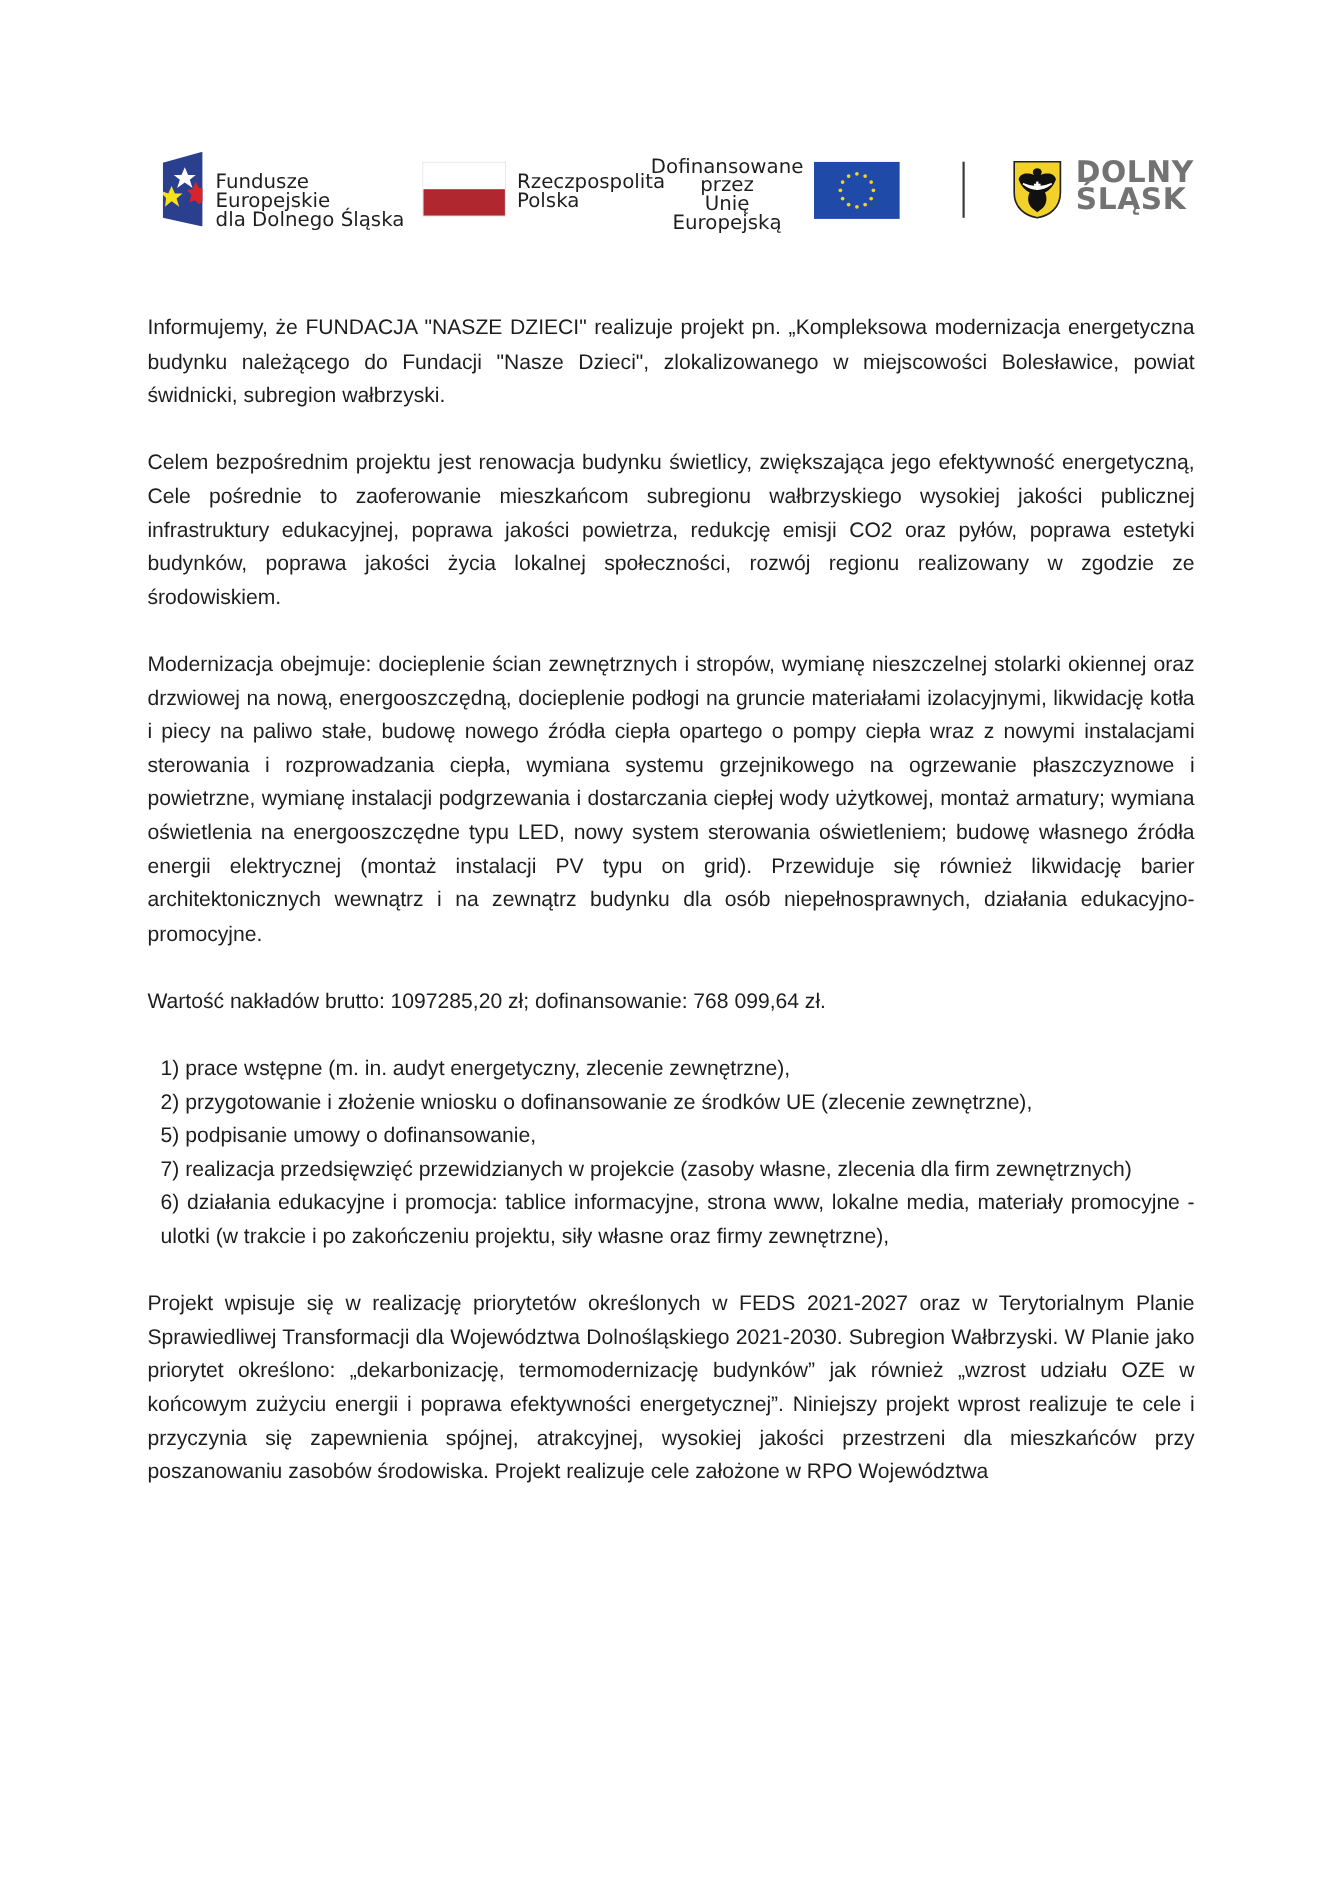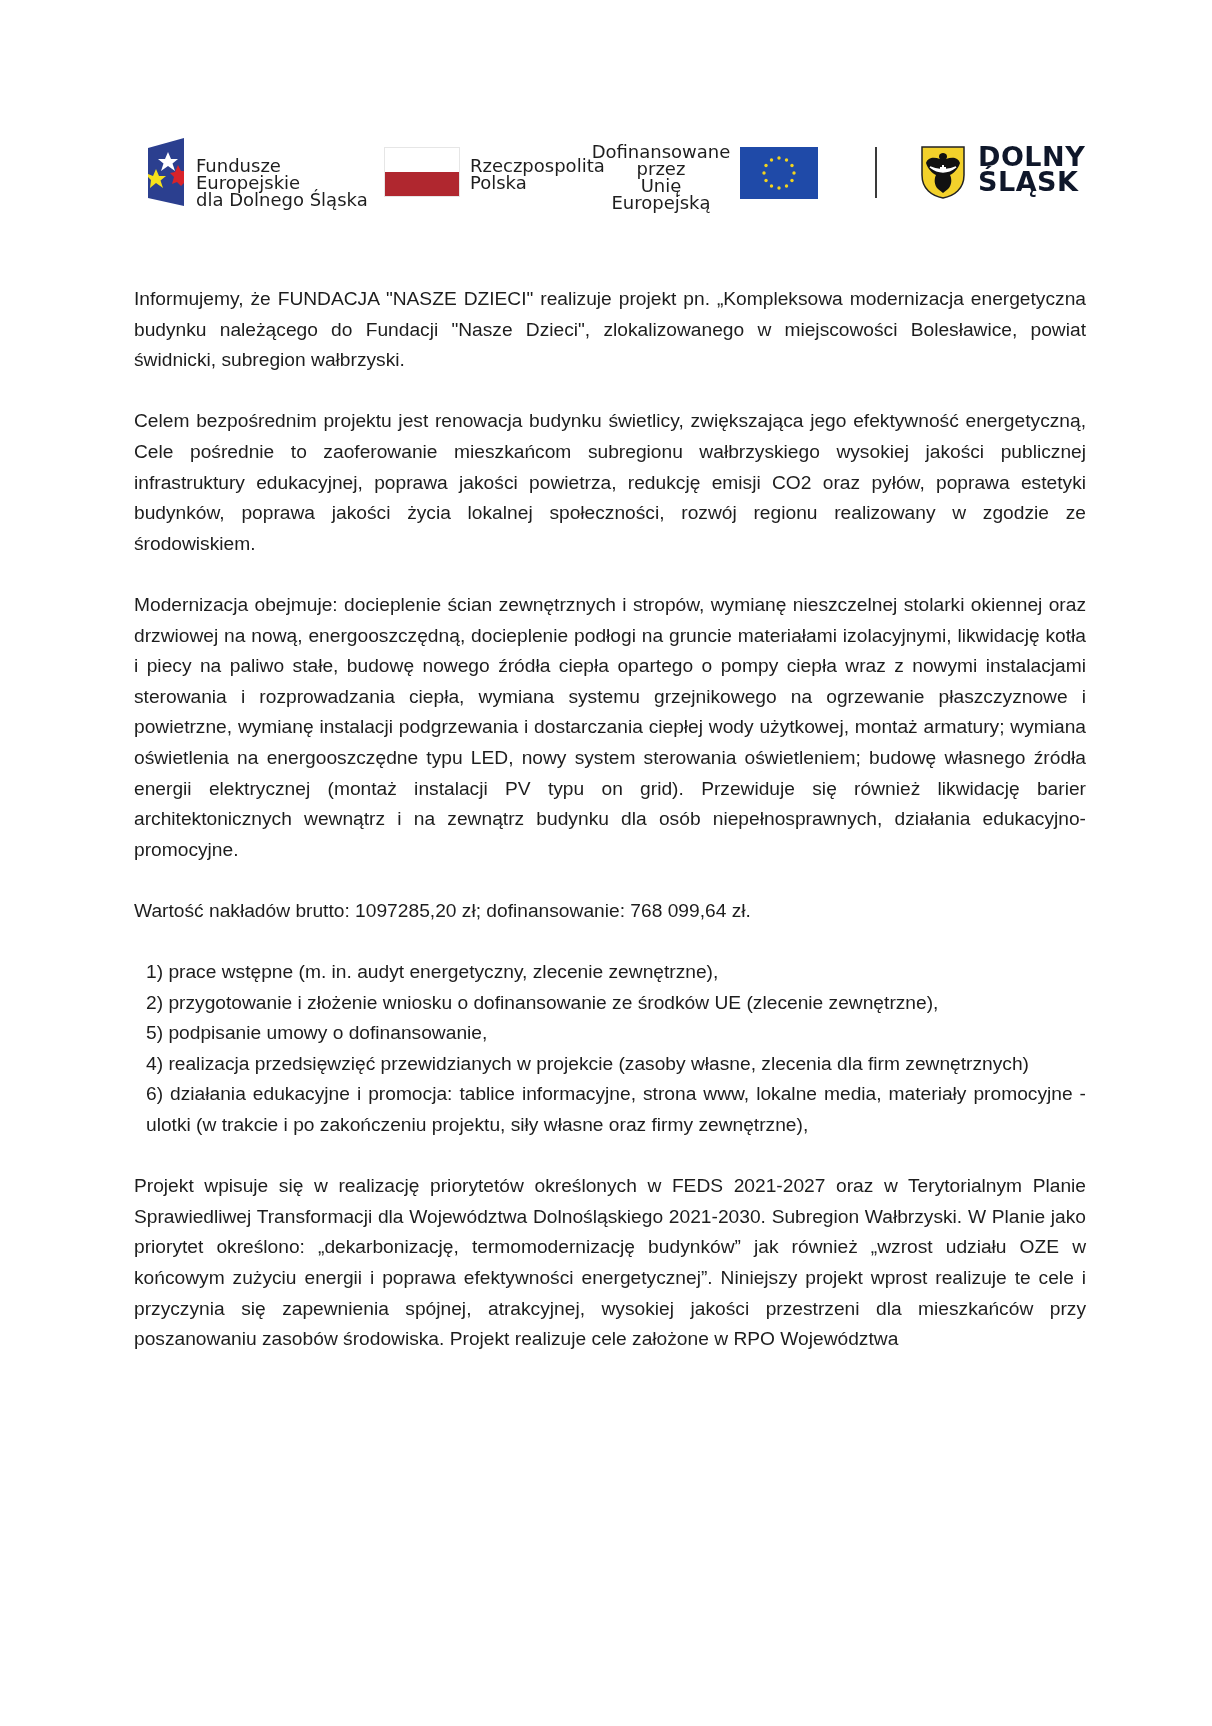--- a/index.html
+++ b/index.html
@@ -20,21 +20,21 @@
   #rp-logo .logo-text { position: absolute; left: 100px; top: 27px; width: 120px; }
 
   #eu-logo { left: 450px; top: 0; }
   #eu-logo .logo-text { position: absolute; left: 0; top: 13px; width: 142px; text-align: center; }
   #eu-logo svg { position: absolute; left: 150px; top: 17px; }
 
   #divider { position: absolute; left: 735px; top: 17px; width: 2px; height: 51px; background: #3a3a3a; }
 
   #ds-logo { left: 780px; top: 0; }
   #ds-logo svg { position: absolute; left: 0; top: 15px; }
-  #ds-logo .ds-text { position: absolute; left: 58px; top: 14px; font-family: "DejaVu Sans", sans-serif; font-weight: bold; font-size: 27px; line-height: 25px; letter-spacing: 0.5px; color: #0f172a; white-space: pre-line; }
+  #ds-logo .ds-text { position: absolute; left: 58px; top: 14px; font-family: "DejaVu Sans", sans-serif; font-weight: bold; font-size: 27px; line-height: 25px; letter-spacing: 0.5px; color: #737373; white-space: pre-line; }
 
   .content { position: absolute; left: 134px; top: 284px; width: 952px; font-family: "Liberation Sans", sans-serif; font-size: 19.2px; line-height: 30.6px; color: #1d1d1d; }
   .para { text-align: justify; margin: 0 0 30.6px 0; }
   .para.left { text-align: left; }
   .stages { margin: 0 0 30.6px 0; }
   .stages .line { text-align: justify; }
   .stages .item { text-align: justify; margin-left: 12px; }
 </style>
 </head>
 <body>
@@ -98,18 +98,18 @@
 <div class="content">
   <p class="para">Informujemy, że FUNDACJA "NASZE DZIECI" realizuje projekt pn. „Kompleksowa modernizacja energetyczna budynku należącego do Fundacji "Nasze Dzieci", zlokalizowanego w miejscowości Bolesławice, powiat świdnicki, subregion wałbrzyski.</p>
   <p class="para">Celem bezpośrednim projektu jest renowacja budynku świetlicy, zwiększająca jego efektywność energetyczną, Cele pośrednie to zaoferowanie mieszkańcom subregionu wałbrzyskiego wysokiej jakości publicznej infrastruktury edukacyjnej, poprawa jakości powietrza, redukcję emisji CO2 oraz pyłów, poprawa estetyki budynków, poprawa jakości życia lokalnej społeczności, rozwój regionu realizowany w zgodzie ze środowiskiem.</p>
   <p class="para">Modernizacja obejmuje: docieplenie ścian zewnętrznych i stropów, wymianę nieszczelnej stolarki okiennej oraz drzwiowej na nową, energooszczędną, docieplenie podłogi na gruncie materiałami izolacyjnymi, likwidację kotła i piecy na paliwo stałe, budowę nowego źródła ciepła opartego o pompy ciepła wraz z nowymi instalacjami sterowania i rozprowadzania ciepła, wymiana systemu grzejnikowego na ogrzewanie płaszczyznowe i powietrzne, wymianę instalacji podgrzewania i dostarczania ciepłej wody użytkowej, montaż armatury; wymiana oświetlenia na energooszczędne typu LED, nowy system sterowania oświetleniem; budowę własnego źródła energii elektrycznej (montaż instalacji PV typu on grid). Przewiduje się również likwidację barier architektonicznych wewnątrz i na zewnątrz budynku dla osób niepełnosprawnych, działania edukacyjno-promocyjne.</p>
   <p class="para left">Wartość nakładów brutto: 1097285,20 zł; dofinansowanie: 768 099,64 zł.</p>
 
   <div class="stages">
     <div class="item">1) prace wstępne (m. in. audyt energetyczny, zlecenie zewnętrzne),</div>
     <div class="item">2) przygotowanie i złożenie wniosku o dofinansowanie ze środków UE (zlecenie zewnętrzne),</div>
     <div class="item">5) podpisanie umowy o dofinansowanie,</div>
-    <div class="item">4) realizacja przedsięwzięć przewidzianych w projekcie (zasoby własne, zlecenia dla firm zewnętrznych)</div>
+    <div class="item">7) realizacja przedsięwzięć przewidzianych w projekcie (zasoby własne, zlecenia dla firm zewnętrznych)</div>
     <div class="item">6) działania edukacyjne i promocja: tablice informacyjne, strona www, lokalne media, materiały promocyjne - ulotki (w trakcie i po zakończeniu projektu, siły własne oraz firmy zewnętrzne),</div>
   </div>
 
   <p class="para">Projekt wpisuje się w realizację priorytetów określonych w FEDS 2021-2027 oraz w Terytorialnym Planie Sprawiedliwej Transformacji dla Województwa Dolnośląskiego 2021-2030. Subregion Wałbrzyski. W Planie jako priorytet określono: „dekarbonizację, termomodernizację budynków” jak również „wzrost udziału OZE w końcowym zużyciu energii i poprawa efektywności energetycznej”. Niniejszy projekt wprost realizuje te cele i przyczynia się zapewnienia spójnej, atrakcyjnej, wysokiej jakości przestrzeni dla mieszkańców przy poszanowaniu zasobów środowiska. Projekt realizuje cele założone w RPO Województwa</p>
 </div>
 
 </body></html>

